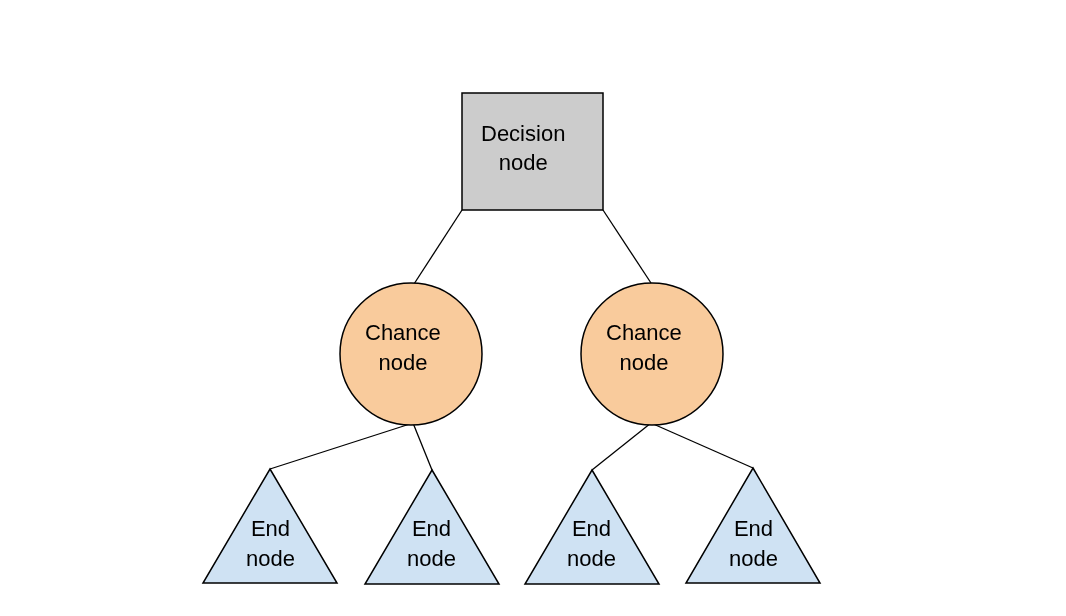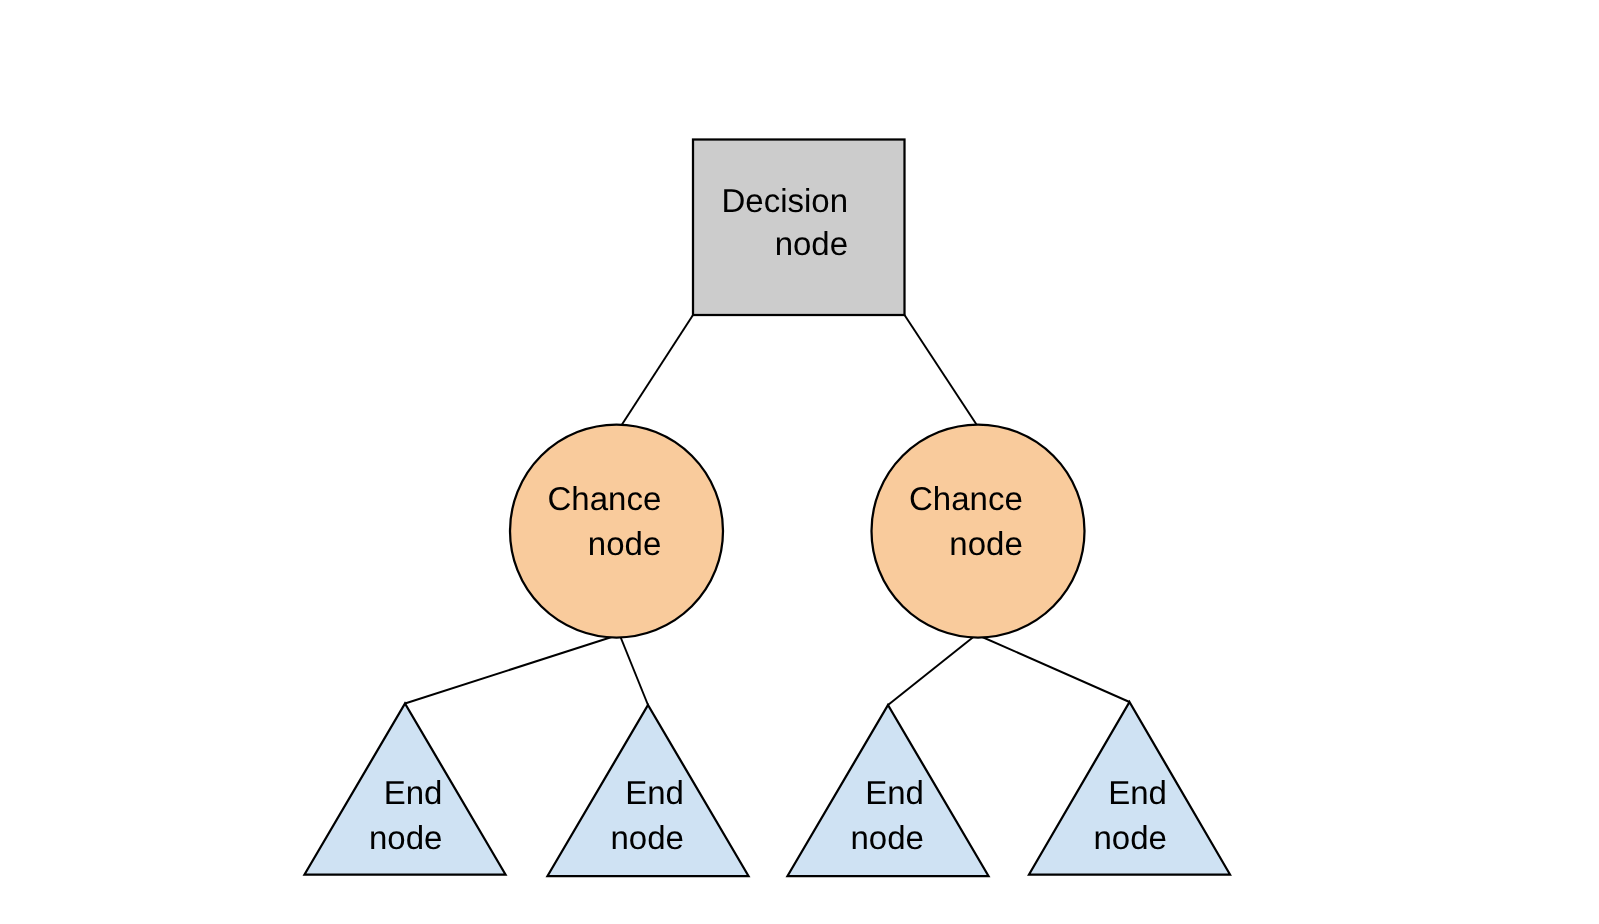--- a/index.html
+++ b/index.html
@@ -11,21 +11,21 @@
     overflow: hidden;
     font-family: "Liberation Sans", sans-serif;
   }
   .stage svg { position: absolute; left: 0; top: 0; }
   .node-label {
     position: absolute;
     font-size: 22px;
     line-height: 30px;
     color: #000000;
     white-space: pre-line;
-    text-align: right;
+    text-align: center;
     pointer-events: none;
   }
   .lbl-decision     { left: 481px; top: 119px; line-height: 29px; }
   .lbl-chance-left  { left: 365px; top: 318px; }
   .lbl-chance-right { left: 606px; top: 318px; }
   .lbl-end-1 { left: 246px; top: 514px; }
   .lbl-end-2 { left: 407px; top: 514px; }
   .lbl-end-3 { left: 567px; top: 514px; }
   .lbl-end-4 { left: 729px; top: 514px; }
   .edge  { stroke: #000000; stroke-width: 1.3; }

